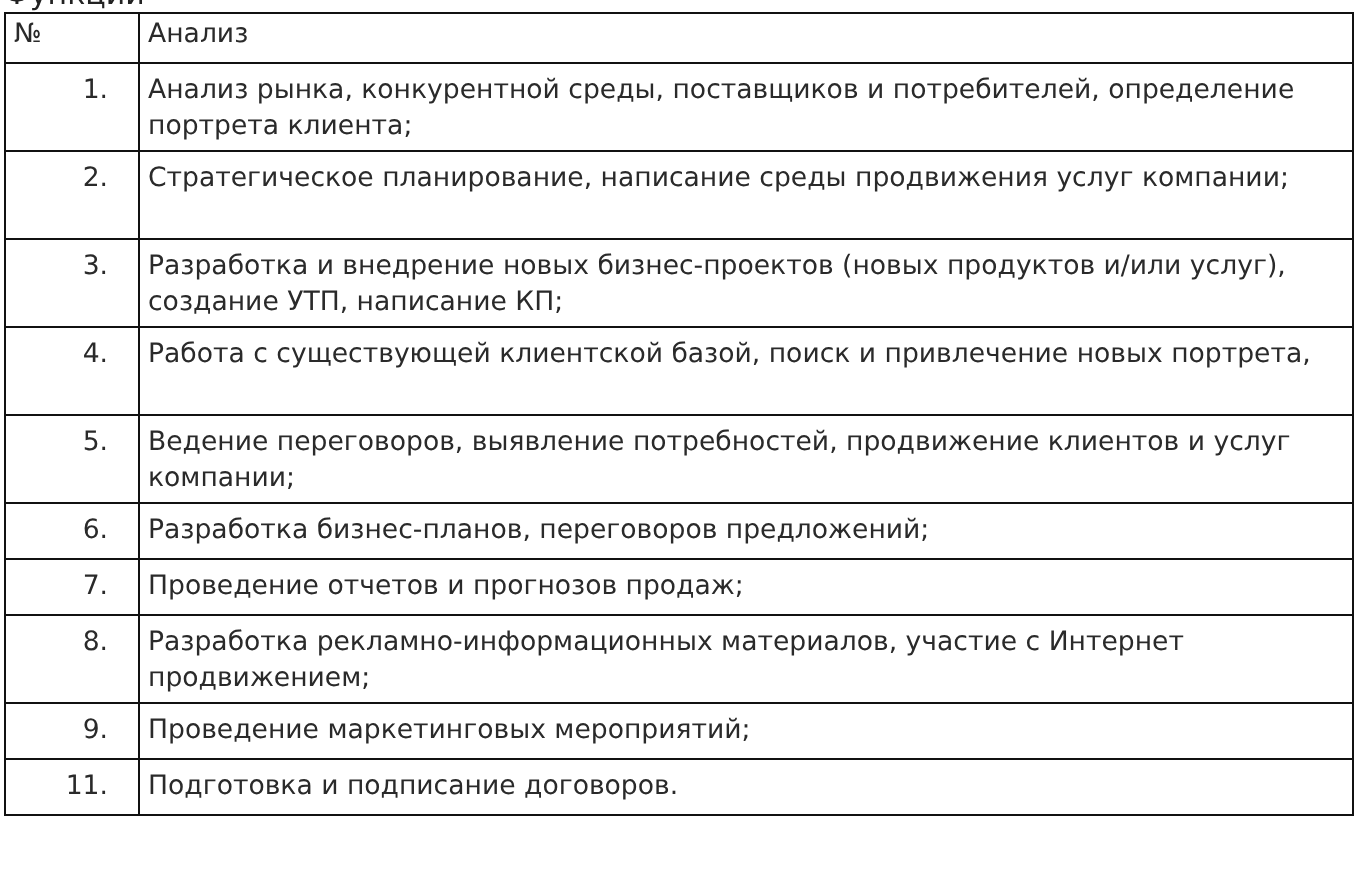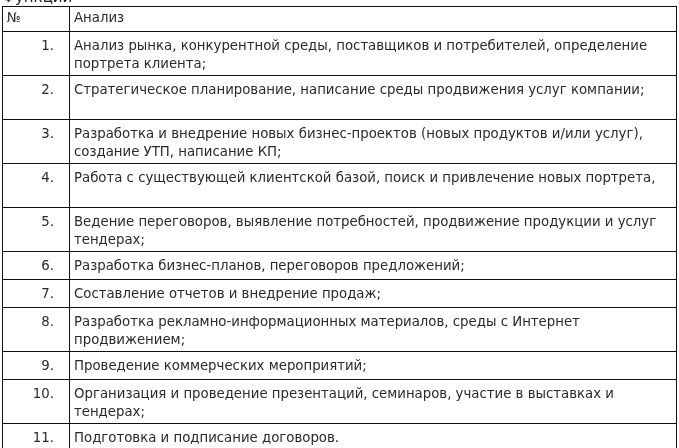--- a/index.html
+++ b/index.html
@@ -78,40 +78,36 @@
     <tr class="two-line">
       <td class="num">3.</td>
       <td class="func">Разработка и внедрение новых бизнес-проектов (новых продуктов и/или услуг), создание УТП, написание КП;</td>
     </tr>
     <tr class="two-line">
       <td class="num">4.</td>
       <td class="func">Работа с существующей клиентской базой, поиск и привлечение новых портрета,</td>
     </tr>
     <tr class="two-line">
       <td class="num">5.</td>
-      <td class="func">Ведение переговоров, выявление потребностей, продвижение продукции и услуг тендерах;</td>
+      <td class="func">Ведение переговоров, выявление потребностей, продвижение клиентов и услуг компании;</td>
     </tr>
     <tr class="one-line">
       <td class="num">6.</td>
       <td class="func">Разработка бизнес-планов, переговоров предложений;</td>
     </tr>
     <tr class="one-line">
       <td class="num">7.</td>
-      <td class="func">Составление отчетов и внедрение продаж;</td>
+      <td class="func">Проведение отчетов и прогнозов продаж;</td>
     </tr>
     <tr class="two-line">
       <td class="num">8.</td>
-      <td class="func">Разработка рекламно-информационных материалов, среды с Интернет продвижением;</td>
+      <td class="func">Разработка рекламно-информационных материалов, участие с Интернет продвижением;</td>
     </tr>
     <tr class="one-line">
       <td class="num">9.</td>
-      <td class="func">Проведение коммерческих мероприятий;</td>
-    </tr>
-    <tr class="two-line">
-      <td class="num">10.</td>
-      <td class="func">Организация и проведение презентаций, семинаров, участие в выставках и тендерах;</td>
+      <td class="func">Проведение маркетинговых мероприятий;</td>
     </tr>
     <tr class="one-line">
       <td class="num">11.</td>
       <td class="func">Подготовка и подписание договоров.</td>
     </tr>
   </tbody>
 </table>
 
 </body></html>

